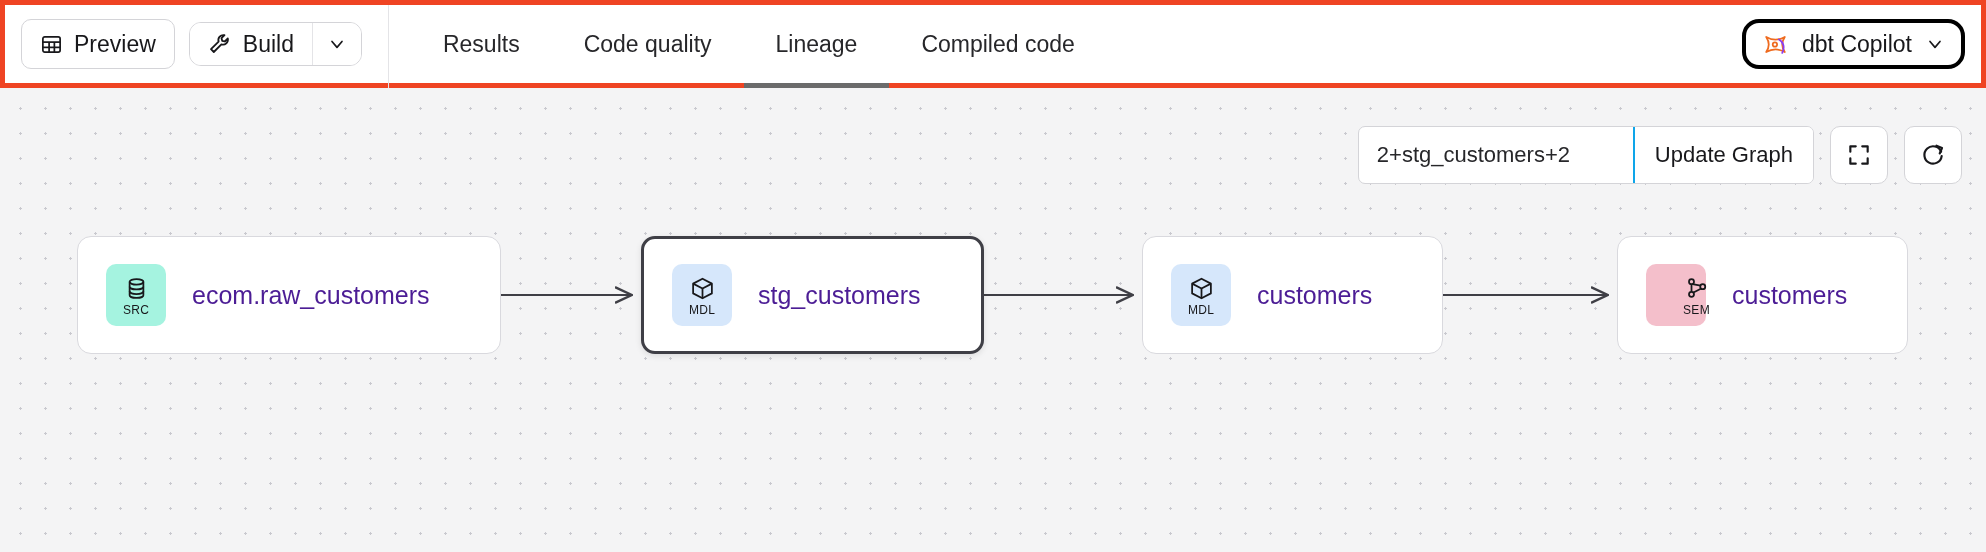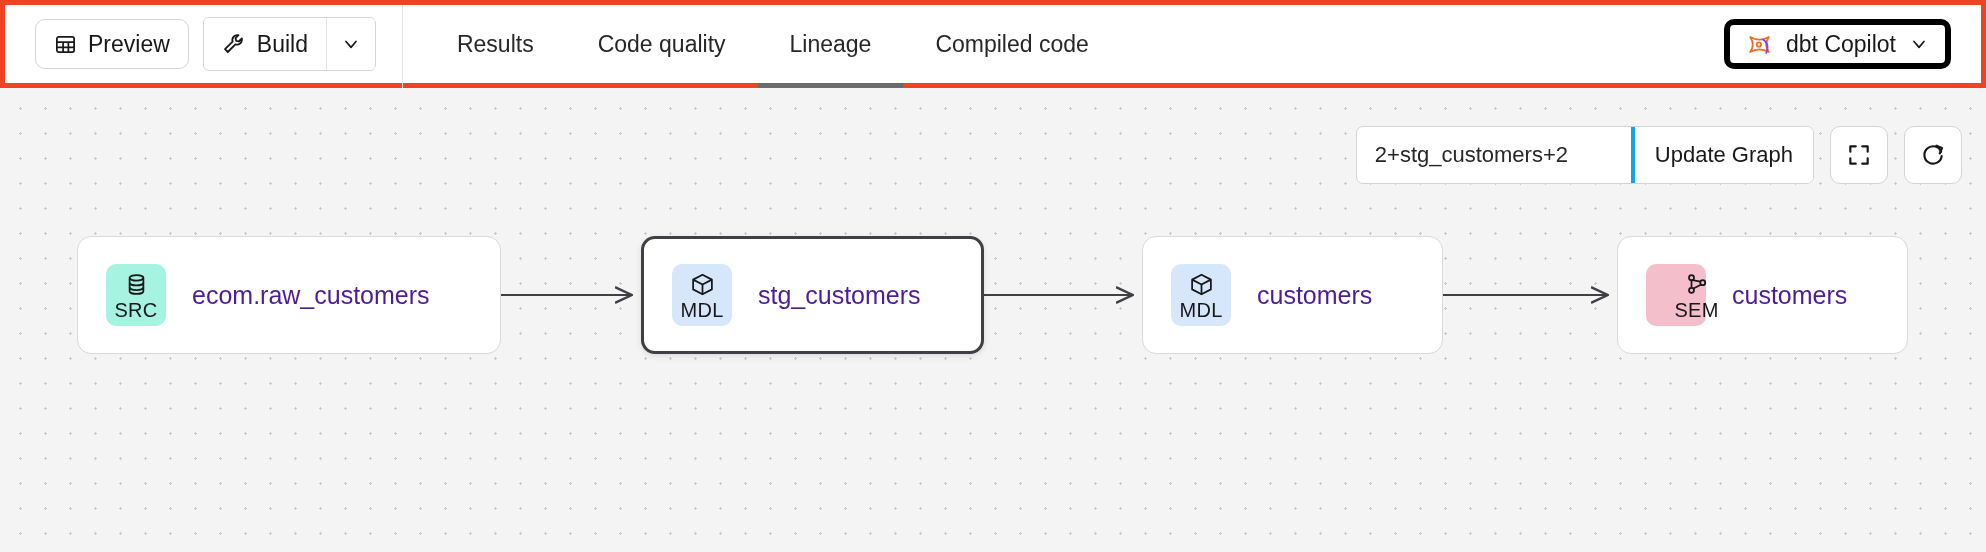--- a/index.html
+++ b/index.html
@@ -15,39 +15,39 @@
   
   .toolbar-outer {
     position: absolute; left: 0; top: 0;
     width: 1986px; height: 88px;
     border: 5px solid #ef4423;
     background: #ffffff;
   }
   .toolbar-inner {
     position: relative;
     display: flex; align-items: center;
-    height: 100%; padding: 0 30px;
+    height: 100%; padding: 0 16px;
     gap: 0;
   }
 
   .btn-group { display: flex; align-items: center; gap: 14px; }
 
   .pill {
     display: inline-flex; align-items: center; justify-content: center;
     height: 50px; padding: 0 18px;
     border: 1px solid #d4d4d8; border-radius: 10px;
     background: #fff; color: #18181b;
     font-size: 23px; font-weight: 400;
     white-space: nowrap; cursor: pointer;
     gap: 11px;
   }
 
   .split { display: inline-flex; align-items: stretch;
-           border: 1px solid #d4d4d8; border-radius: 6px; background:#fff;
-           overflow: hidden; height: 54px; }
+           border: 1px solid #d4d4d8; border-radius: 12px; background:#fff;
+           overflow: hidden; height: 44px; }
   .split > .seg {
     display: inline-flex; align-items: center; justify-content: center;
     padding: 0 18px; font-size: 23px; color: #18181b; cursor: pointer; gap: 11px;
     background: #fff;
   }
   .split > .seg + .seg { border-left: 1px solid #e4e4e7; padding: 0 14px; }
 
   .ico { display:inline-flex; align-items:center; justify-content:center; flex:none; }
 
   
@@ -67,21 +67,21 @@
   .tab.active::after {
     content: ""; position: absolute; left: 0; right: 0; bottom: -5px;
     height: 5px; background: #6b6b6b;
   }
 
   .spacer { flex: 1 1 auto; }
 
   .copilot {
     display: inline-flex; align-items: center; gap: 13px;
     height: 50px; padding: 0 16px;
-    border: 6px solid #000000; border-radius: 10px; background: #fff;
+    border: 4px solid #000000; border-radius: 17px; background: #fff;
     font-size: 23px; color: #18181b; cursor: pointer; white-space: nowrap;
   }
 
   
   .annot {
     position: absolute;
     color: #ef4423; font-weight: 700; font-size: 22px;
     transform: translateX(-50%);
     line-height: 1;
     font-family: "Liberation Sans", sans-serif;
@@ -110,21 +110,21 @@
   }
   .search-split input {
     border: 0; outline: none; background: transparent;
     font-family: "Liberation Sans", sans-serif;
     font-size: 22px; color: #27272a;
     padding: 0 18px; width: 274px;
   }
   .update-graph {
     display: inline-flex; align-items: center; justify-content: center;
     padding: 0 20px; font-size: 22px; color: #18181b;
-    border-left: 4px solid #0ea5e9; cursor: pointer; background: #fff;
+    border-left: 2px solid #0ea5e9; cursor: pointer; background: #fff;
     white-space: nowrap;
   }
   .icon-btn {
     width: 58px; height: 58px; background: #fff;
     border: 1px solid #d4d4d8; border-radius: 10px;
     display: inline-flex; align-items: center; justify-content: center;
     cursor: pointer;
   }
 
   
@@ -141,21 +141,21 @@
   .node.selected {
     border: 3px solid #3f3f46;
     box-shadow: 0 2px 6px rgba(0,0,0,.10);
   }
   .badge {
     width: 60px; height: 62px; border-radius: 10px; flex: none;
     display: flex; flex-direction: column; align-items: center; justify-content: center;
     gap: 1px;
   }
   .badge .bico { height: 28px; display:flex; align-items:center; justify-content:center; }
-  .badge .blabel { font-size: 20px; color: #18181b; letter-spacing: .3px; line-height: 1; }
+  .badge .blabel { font-size: 12px; color: #18181b; letter-spacing: .3px; line-height: 1; }
   .node .nlabel { font-size: 25px; color: #4c1d95; white-space: nowrap; padding-right: 30px; }
 
   
   .edges { position: absolute; left: 0; top: 0; width: 100%; height: 100%; }
 </style>
 </head>
 <body>
 
 <div id="app">
 

